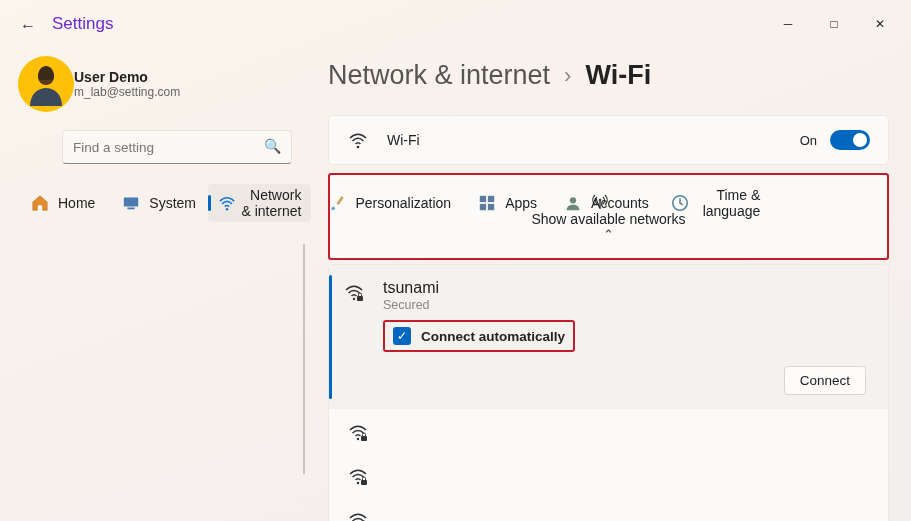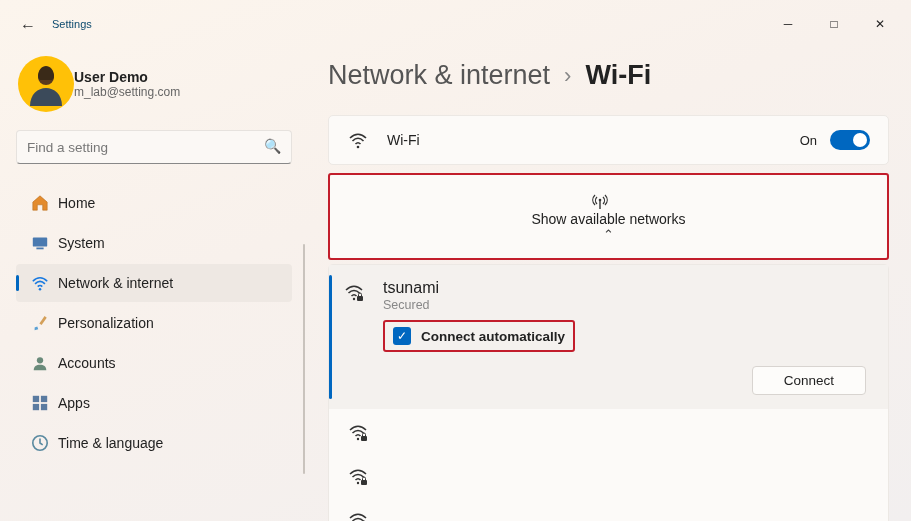--- a/index.html
+++ b/index.html
@@ -1,33 +1,33 @@
 <!DOCTYPE html>
 <html><head>
 <meta charset="utf-8">
 <style>
 * { box-sizing: border-box; margin: 0; padding: 0; font-family: "Segoe UI", sans-serif; }
 body { width: 911px; height: 521px; background: linear-gradient(160deg, #fcf5ed 0%, #f8f1ec 40%, #f2efef 100%); overflow: hidden; }
 .titlebar { display: flex; align-items: center; height: 48px; padding: 0 8px; }
 .back { width: 40px; text-align: center; font-size: 16px; color: #333; cursor: pointer; }
-.title { font-size: 11px; color: #0c4a6e; margin-left: 4px; }
+.title { font-size: 17px; color: #6d28d9; margin-left: 4px; }
 .winbtns { margin-left: auto; display: flex; }
 .winbtn { width: 46px; height: 32px; display: flex; align-items: center; justify-content: center; font-size: 12px; color: #222; cursor: pointer; }
 .main { display: flex; height: calc(521px - 48px); }
 .side { width: 308px; padding: 4px 16px 0 16px; display: flex; flex-direction: column; position: relative; }
 .user { display: flex; align-items: center; gap: 0; margin: 4px 0 18px 2px; }
 .avatar { width: 56px; height: 56px; border-radius: 50%; background: #ffc107; display: flex; align-items: center; justify-content: center; overflow: hidden; }
 .avatar svg { width: 44px; height: 44px; }
 .uname { font-size: 14px; font-weight: 600; color: #222; }
 .umail { font-size: 12px; color: #666; }
-.search { position: relative; margin-bottom: 20px; }
+.search { position: relative; margin-bottom: 20px; margin-left: 46px; }
 .search input { width: 100%; height: 34px; background: #fbf8f5; border: 1px solid #e6e2de; border-bottom: 1px solid #888; border-radius: 4px; padding: 0 34px 0 10px; font-size: 13.5px; color: #333; }
 .search input::placeholder { color: #777; }
 .sicon { position: absolute; right: 10px; top: 8px; color: #555; font-size: 14px; }
-.nav { display: flex; flex-direction: column; gap: 2px; text-align: right; }
+.nav { display: flex; flex-direction: row; gap: 2px; text-align: right; }
 .navitem { display: flex; align-items: center; height: 38px; padding: 0 10px 0 10px; border-radius: 4px; font-size: 14px; color: #222; cursor: pointer; position: relative; }
 .navitem.active { background: #eee8e3; }
 .navitem.active::before { content: ""; position: absolute; left: 0; top: 11px; width: 3px; height: 16px; background: #0067c0; border-radius: 2px; }
 .naviconwrap { width: 28px; display: flex; align-items: center; justify-content: center; margin-right: 4px; }
 .navicon { width: 18px; height: 18px; }
 .scroll { position: absolute; right: 3px; top: 196px; width: 2px; height: 230px; background: #c9c3bd; border-radius: 2px; }
 .panel { flex: 1; padding: 12px 22px 0 20px; overflow: hidden; }
 .bc { display: flex; align-items: center; gap: 14px; font-size: 27px; color: #222; margin-bottom: 24px; }
 .bc-link { font-weight: 500; color: #555; cursor: pointer; }
 .bc-sep { color: #888; font-size: 22px; }
@@ -47,21 +47,21 @@
 .net.sel { background: #f4f1ee; }
 .net.sel::before { content: ""; position: absolute; left: 0; top: 10px; bottom: 10px; width: 3px; background: #0067c0; border-radius: 2px; }
 .netrow { display: flex; align-items: flex-start; }
 .neticon { width: 22px; display: flex; justify-content: center; margin-right: 18px; margin-top: 4px; color: #333; }
 .netname { font-size: 16px; color: #222; }
 .netsec { font-size: 12.5px; color: #888; margin-top: 1px; }
 .auto { margin: 8px 0 14px 40px; display: flex; align-items: center; gap: 10px; border: 2.5px solid #c21d2b; padding: 5px 8px; border-radius: 3px; width: fit-content; }
 .cbox { width: 18px; height: 18px; background: #0067c0; border-radius: 3px; display: flex; align-items: center; justify-content: center; color: #fff; font-size: 12px; cursor: pointer; }
 .autotxt { font-size: 13.5px; color: #222; font-weight: bold; }
 .connectwrap { display: flex; justify-content: flex-end; padding-right: 4px; }
-.connect { padding: 6px 31px; background: #fdfcfa; border: 1px solid #d8d4d0; border-radius: 4px; font-size: 13.5px; color: #222; cursor: pointer; }
+.connect { padding: 6px 15px; background: #fdfcfa; border: 1px solid #d8d4d0; border-radius: 4px; font-size: 13.5px; color: #222; cursor: pointer; }
 .othernet { padding: 10px 18px; display: flex; align-items: center; }
 </style>
 </head>
 <body>
 
 <div class="titlebar">
   <div class="back">←</div>
   <div class="title">Settings</div>
   <div class="winbtns">
     <div class="winbtn">─</div>
@@ -121,36 +121,36 @@
             <svg class="navicon" viewBox="0 0 20 20">
               <rect x="12" y="2" width="3" height="10" transform="rotate(35 13 7)" fill="#d4a05a"></rect>
               <path d="M4 15l3-1 1 3-4 1z" fill="#5aa0d4"></path>
             </svg>
           </span>
         <span>Personalization</span>
       </div>
       <div class="navitem">
         <span class="naviconwrap">
             <svg class="navicon" viewBox="0 0 20 20">
-              <circle cx="10" cy="7" r="3.5" fill="#6a8a7a"></circle>
-              <path d="M3 18c0-4 3-6 7-6s7 2 7 6z" fill="#6a8a7a"></path>
-            </svg>
-          </span>
-        <span>Accounts</span>
-      </div>
-      <div class="navitem">
-        <span class="naviconwrap">
-            <svg class="navicon" viewBox="0 0 20 20">
               <rect x="2" y="2" width="7" height="7" fill="#5a7aa0"></rect>
               <rect x="11" y="2" width="7" height="7" fill="#5a7aa0"></rect>
               <rect x="2" y="11" width="7" height="7" fill="#5a7aa0"></rect>
               <rect x="11" y="11" width="7" height="7" fill="#5a7aa0"></rect>
             </svg>
           </span>
         <span>Apps</span>
+      </div>
+      <div class="navitem">
+        <span class="naviconwrap">
+            <svg class="navicon" viewBox="0 0 20 20">
+              <circle cx="10" cy="7" r="3.5" fill="#6a8a7a"></circle>
+              <path d="M3 18c0-4 3-6 7-6s7 2 7 6z" fill="#6a8a7a"></path>
+            </svg>
+          </span>
+        <span>Accounts</span>
       </div>
       <div class="navitem">
         <span class="naviconwrap">
             <svg class="navicon" viewBox="0 0 20 20">
               <circle cx="10" cy="10" r="8" fill="none" stroke="#5a8aa0" stroke-width="1.8"></circle>
               <path d="M10 5v5l3 2" fill="none" stroke="#5a8aa0" stroke-width="1.8"></path>
             </svg>
           </span>
         <span>Time &amp; language</span>
       </div>

